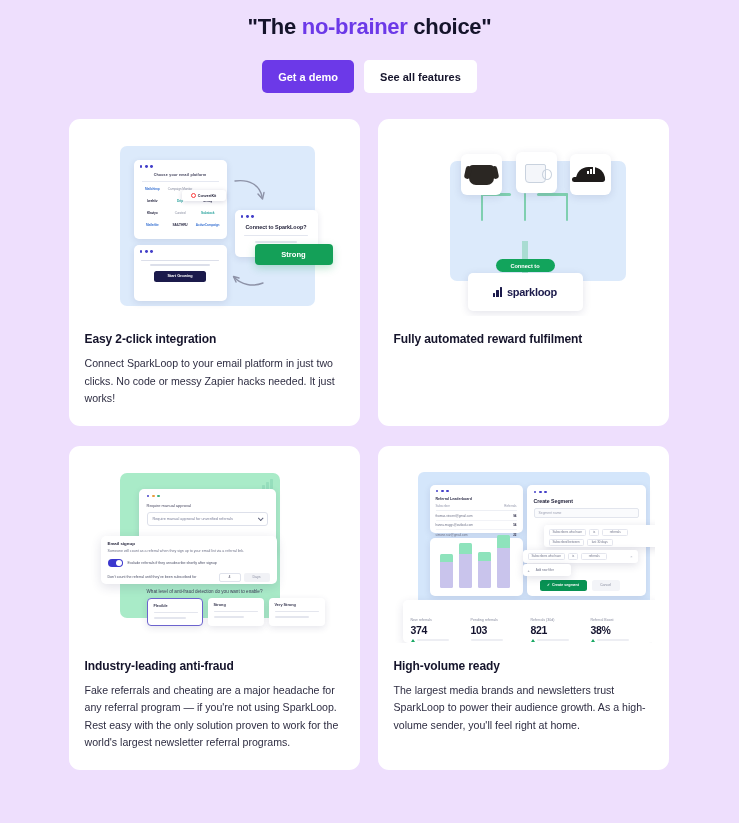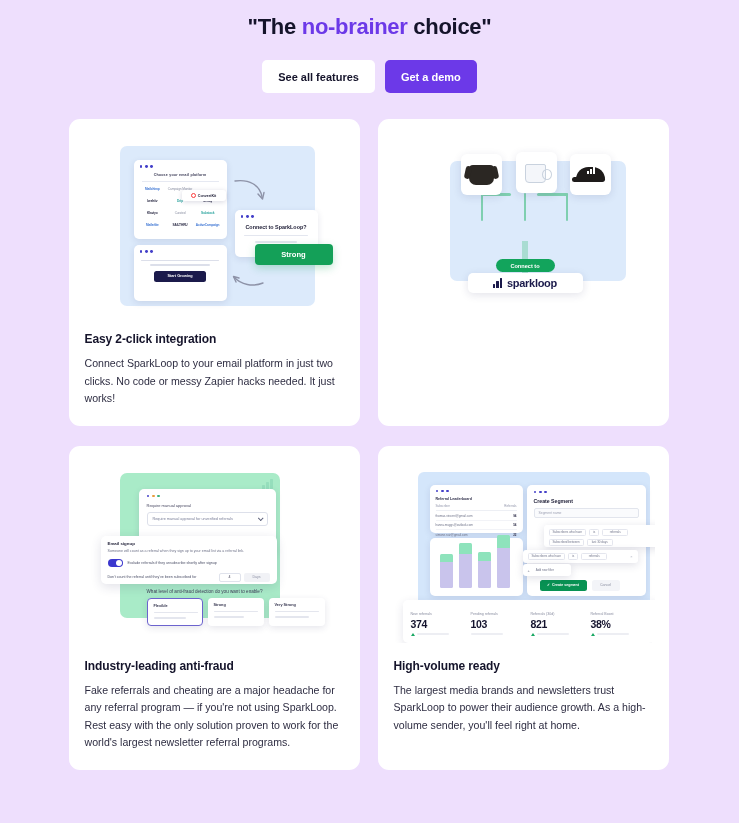--- a/index.html
+++ b/index.html
@@ -174,21 +174,21 @@
   .cap { position:absolute; left:6px; top:13px; width:29px; height:15px; background:#1E1B1A; border-radius:14px 14px 3px 3px; }
   .cap:after { content:""; position:absolute; left:-4px; bottom:0; width:16px; height:5px; background:#1E1B1A; border-radius:8px 0 0 8px; }
   .cap .bars { position:absolute; left:11px; top:3px; display:flex; align-items:flex-end; gap:1px; }
   .cap .bars i { width:2px; background:#fff; display:block; }
   .m2-card {
     position: absolute; background: #fff; border-radius: 5px;
     box-shadow: 0 2px 9px rgba(40,40,90,.13);
     display: flex; align-items: center; justify-content: center; gap: 5px;
   }
   .m2-printful { left: 76px; top: 84px; width: 115px; height: 26px; }
-  .m2-sparkloop { left: 76px; top: 140px; width: 115px; height: 20px; }
+  .m2-sparkloop { left: 76px; top: 140px; width: 115px; height: 38px; }
   .pf-text { font-size: 10px; font-weight: 700; letter-spacing: .4px; color: #151515; }
   .pf-mark { display: flex; align-items: flex-end; gap: 1px; }
   .pf-mark i { display: block; width: 0; height: 0; border-left: 4px solid transparent; border-right: 4px solid transparent; }
   .sl-text { font-size: 11px; font-weight: 700; color: #1B1A4B; letter-spacing: -.3px; }
   .sl-mark { display: flex; align-items: flex-end; gap: 1.2px; }
   .sl-mark i { display: block; width: 2.2px; background: #1B1A4B; border-radius: .5px; }
   .m2-pill {
     position: absolute; left: 104px; top: 126px;
     width: 59px; height: 13px; background: #12A45C;
     border-radius: 7px; color: #fff; font-size: 5.6px; font-weight: 700;
@@ -280,38 +280,38 @@
     position: absolute; left: 200px; top: 120px; width: 28px; height: 11px;
     background: #F3F4F8; border-radius: 2.5px; color: #8A8EA1;
     font-size: 3.6px; display: flex; align-items: center; justify-content: center;
     z-index: 3;
   }
   .m4-stats {
     position: absolute; left: 11px; top: 140px;
     width: 256px; height: 43px; background: #fff; border-radius: 5px;
     box-shadow: 0 3px 10px rgba(40,40,90,.12);
     display: grid; grid-template-columns: repeat(4,1fr);
-    padding: 12px 8px; z-index: 5;
+    padding: 18px 8px; z-index: 5;
   }
   .stat .lab { font-size: 3.6px; color: #8A8EA1; }
   .stat .val { font-size: 10.5px; font-weight: 700; color: #14132E; margin-top: 2px; letter-spacing: -.3px; }
   .stat .meta { display: flex; align-items: center; gap: 2px; margin-top: 3px; }
   .stat .up { width: 0; height: 0; border-left: 2px solid transparent; border-right: 2px solid transparent; border-bottom: 3.5px solid #19A863; }
   .stat .mbar { height: 2px; width: 32px; background: #EDEEF3; border-radius: 1px; }
 </style>
 </head>
 <body>
 
 <section class="hero">
   <h1 class="hero-title">
     <span>"The </span><span class="accent">no-brainer</span><span> choice"</span>
   </h1>
   <div class="hero-buttons">
+    <button class="btn btn-primary">Get a demo</button>
     <button class="btn btn-secondary">See all features</button>
-    <button class="btn btn-primary">Get a demo</button>
   </div>
 </section>
 
 <section class="grid">
 
   <article class="card">
     <div class="card-media m1">
       <div class="m1-panel"></div>
 
       <div class="wcard m1-c1">
@@ -414,20 +414,21 @@
 
       <div class="m2-card m2-sparkloop">
         <span class="sl-mark">
           <i style="height:4px"></i>
             <i style="height:7px"></i>
             <i style="height:10px"></i>
         </span>
         <span class="sl-text">sparkloop</span>
       </div>
     </div>
+    <h3 class="card-title">Fully automated reward fulfilment</h3>
   </article>
 
   <article class="card">
     <div class="card-media">
       <div class="m3-panel">
         <span class="wm">
             <i style="height:5px"></i>
             <i style="height:8px"></i>
             <i style="height:11px"></i>
           </span>

